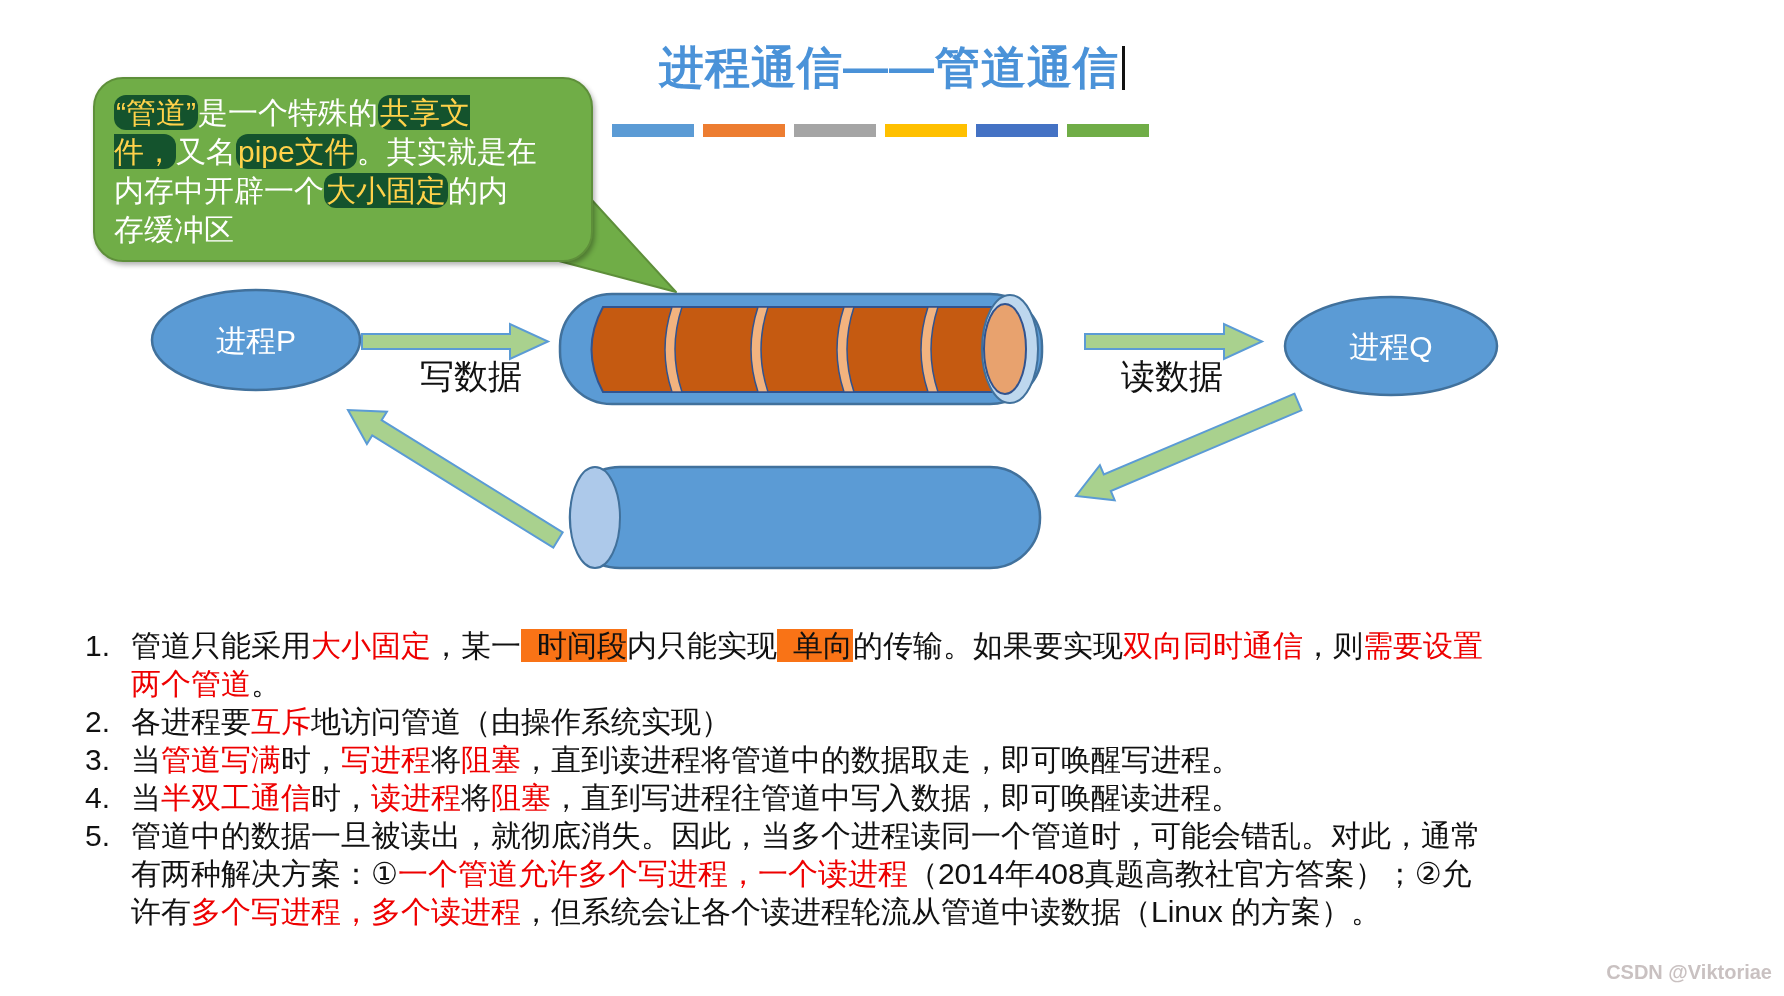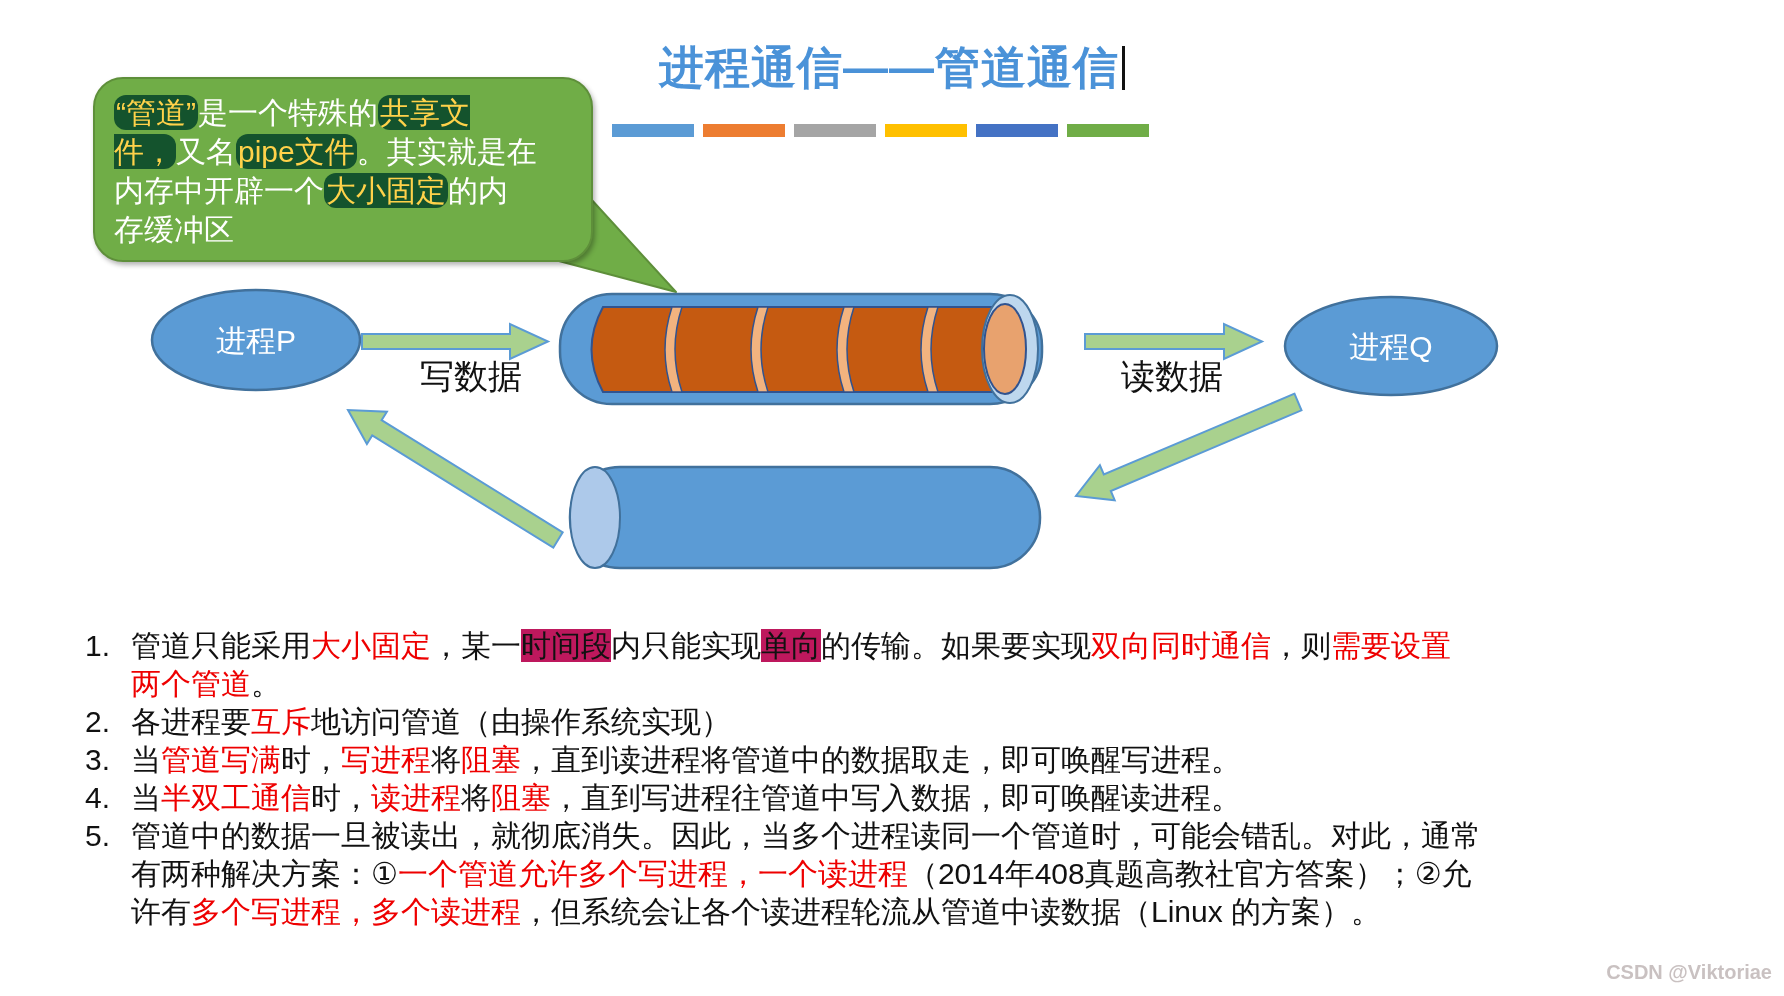--- a/index.html
+++ b/index.html
@@ -28,21 +28,21 @@
   .diagram{position:absolute;left:0;top:0;z-index:1;}
   .diagram text{font-family:"Liberation Sans","DejaVu Sans",sans-serif;}
   .shape-label{fill:#ffffff;font-size:30px;}
   .arrow-label{fill:#111111;font-size:34px;}
   
   .list{position:absolute;left:85px;top:627px;width:1585px;font-size:30px;line-height:38px;color:#111;}
   .li{display:flex;}
   .li .num{width:46px;flex:0 0 46px;}
   .li .content{flex:1;white-space:pre-wrap;}
   .red{color:#ee0000;}
-  .hl{background:#be185d;}
+  .hl{background:#f97316;padding-left:16px;}
   
   .footer{
     position:absolute;right:8px;bottom:8px;z-index:3;
     font-size:33px;font-weight:bold;color:#a8401f;letter-spacing:.5px;
   }
   .watermark{
     position:absolute;right:12px;bottom:12px;z-index:4;
     font-size:20px;color:rgba(198,190,190,.95);font-weight:bold;
   }
 </style>

